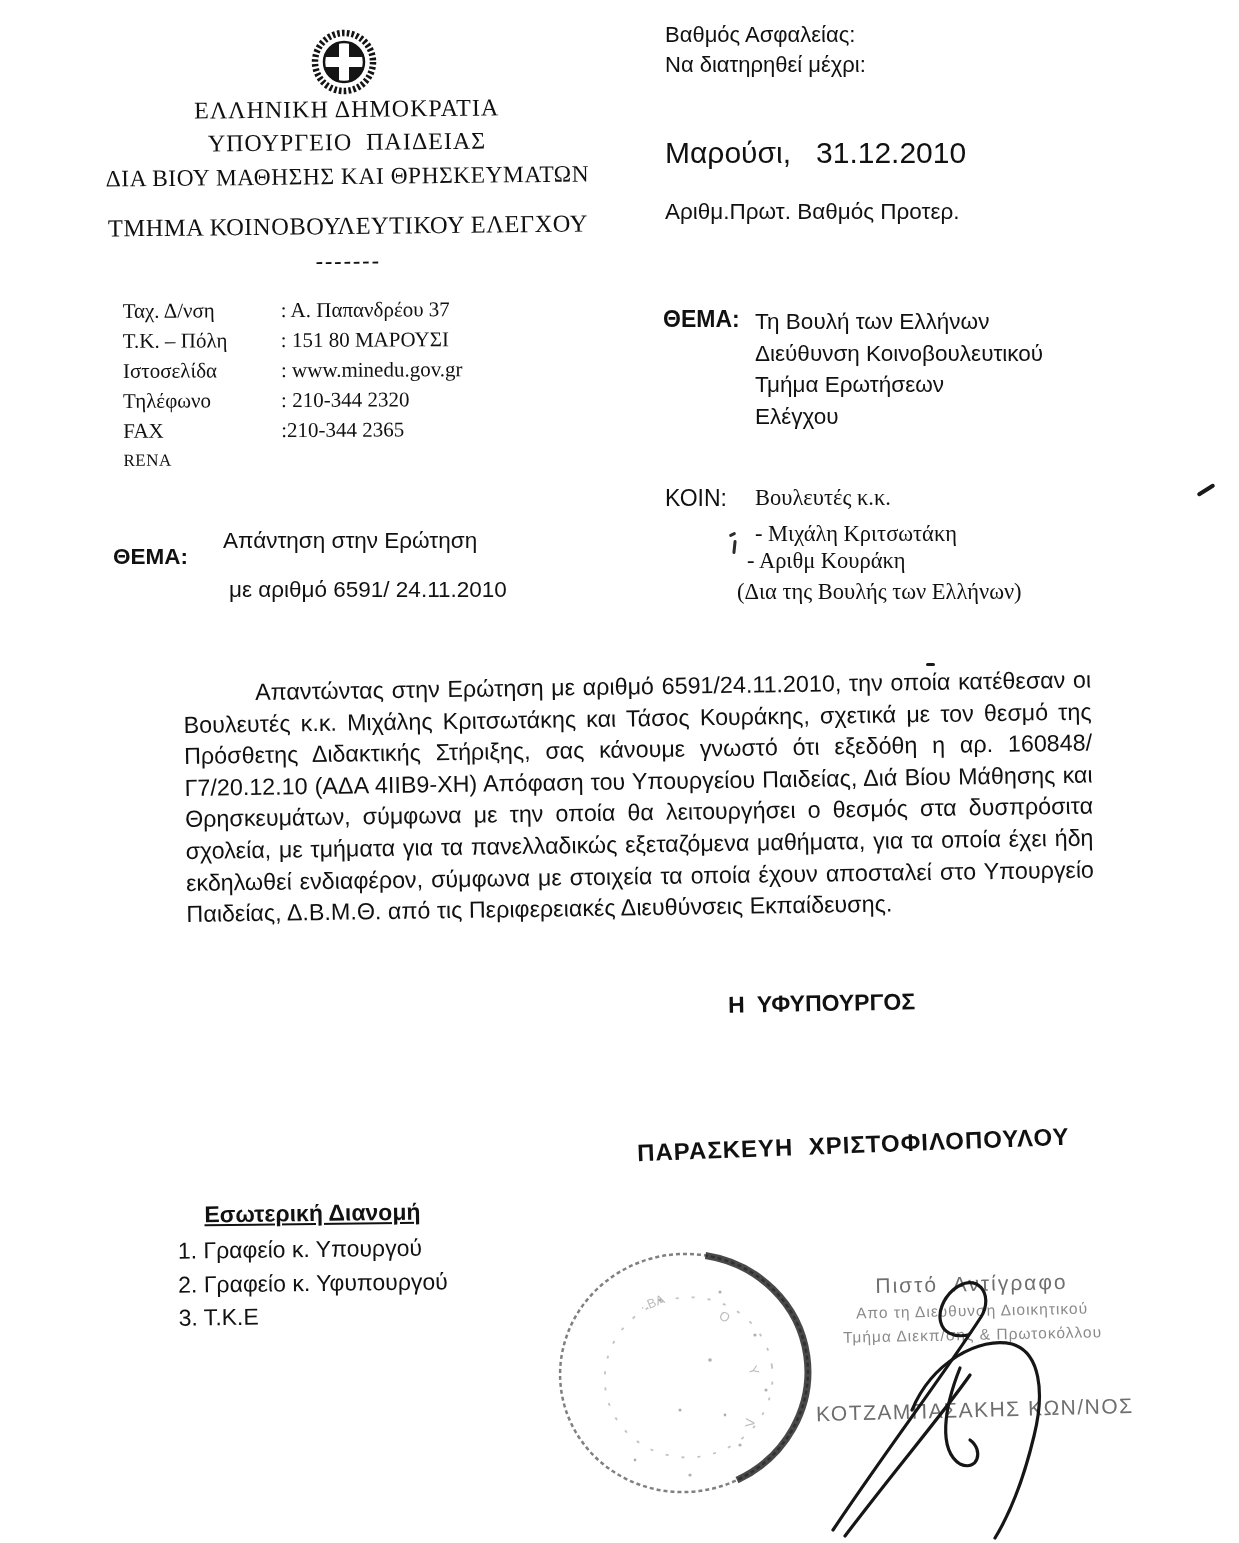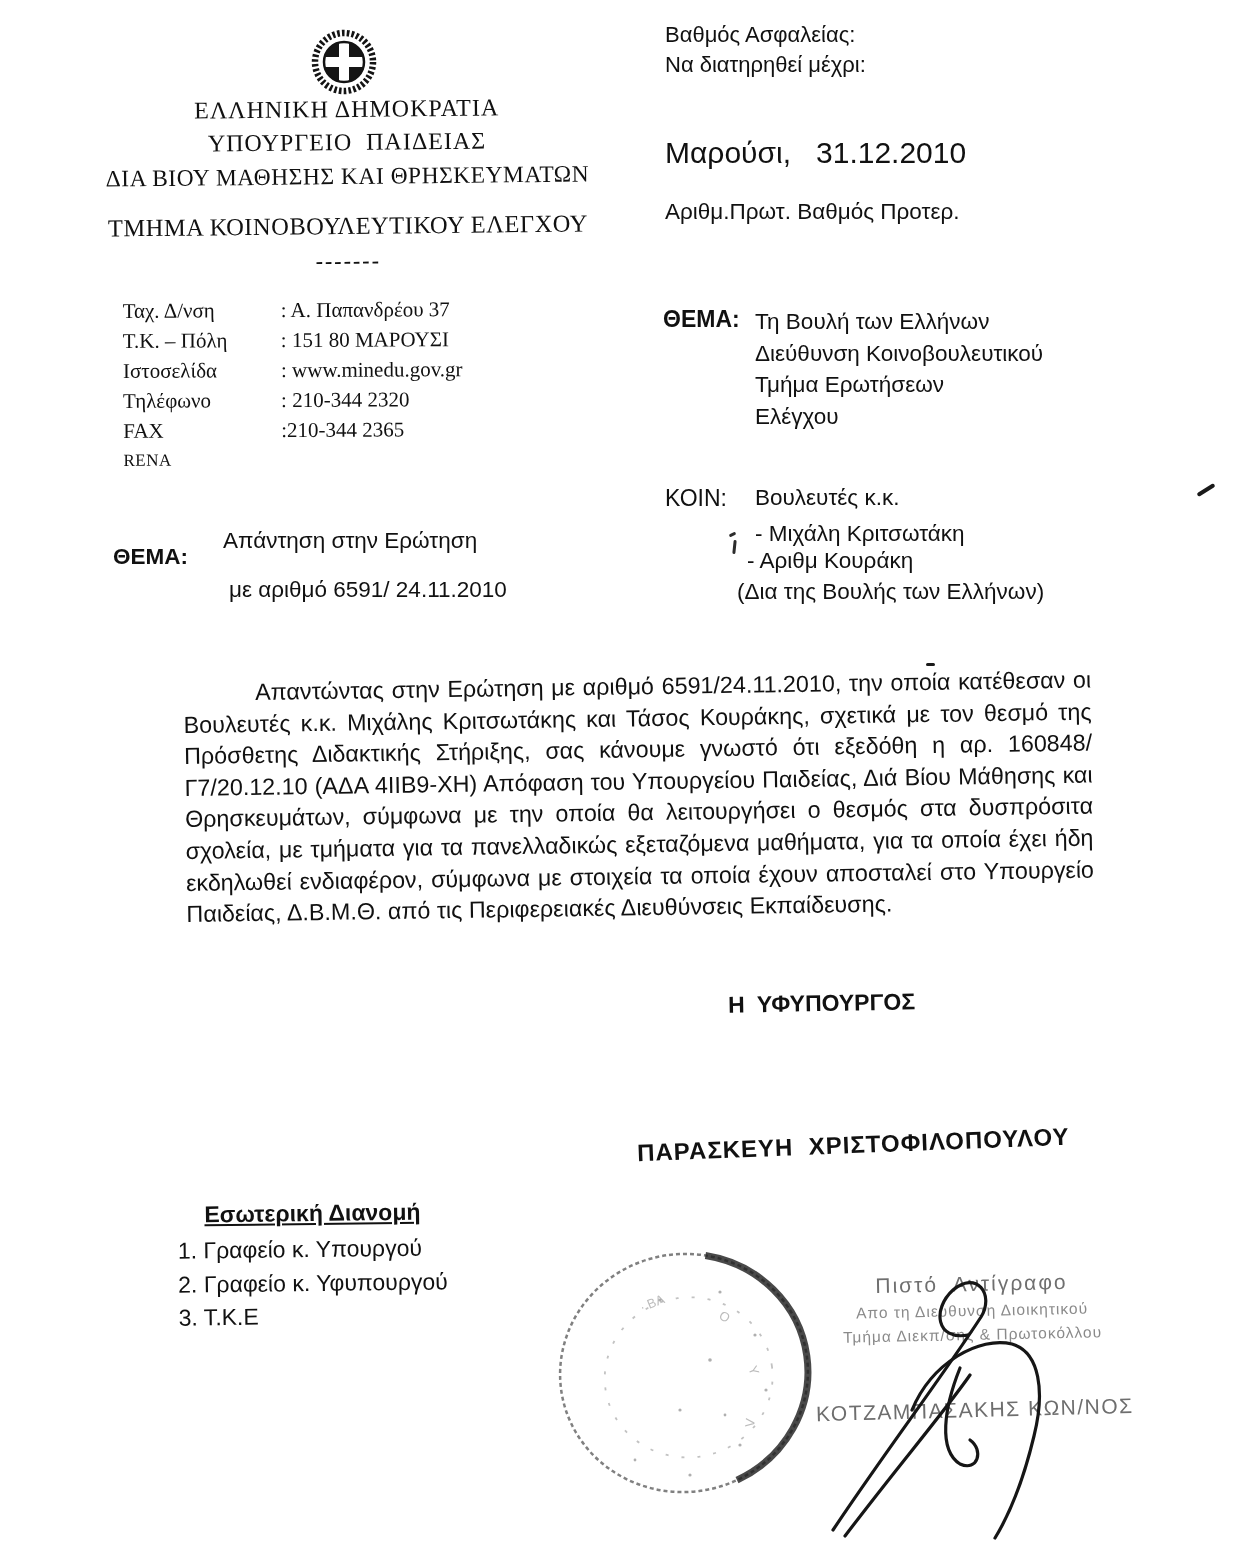--- a/index.html
+++ b/index.html
@@ -28,21 +28,21 @@
 
   
   .meta{left:665px;top:20px;font-size:22px;line-height:30px;}
   .place-date{left:665px;top:136px;font-size:30px;}
   .protocol{left:665px;top:196px;font-size:22.5px;line-height:31px;}
 
   
   .to-label{left:663px;top:306px;font-size:23px;font-weight:bold;}
   .to-lines{left:755px;top:306px;font-size:22.5px;line-height:31.5px;}
   .cc-label{left:651px;top:485px;font-size:23px;font-weight:normal;margin-left:14px;}
-  .cc-line{font-size:22.5px;}
+  .cc-line{font-size:22.5px;font-family:Liberation Serif, serif;}
 
   
   .subject-label{left:113px;top:544px;font-size:22.5px;font-weight:bold;}
   .subject-line1{left:223px;top:528px;font-size:22.5px;}
   .subject-line2{left:229px;top:577px;font-size:22.5px;}
 
   
   .body-par{
     left:183px;top:678px;width:908px;font-size:23.3px;line-height:31.6px;
     text-align:justify;text-indent:72px;transform:rotate(-0.85deg);transform-origin:0 0;

